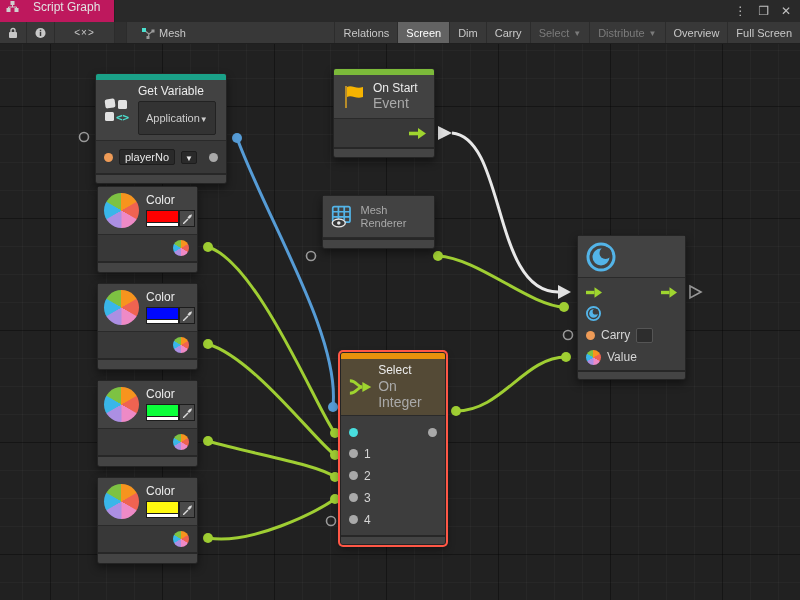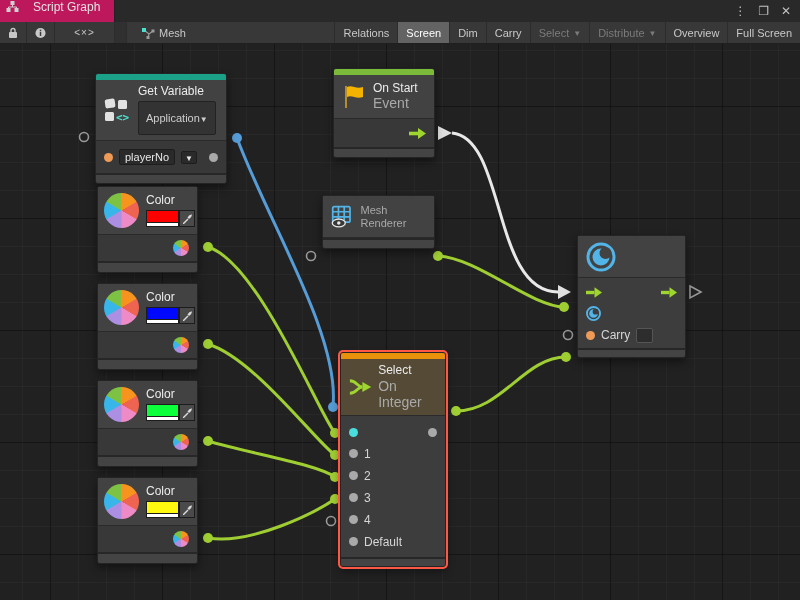--- a/index.html
+++ b/index.html
@@ -389,24 +389,20 @@
           <span class="label">2</span>
         </div>
         <div class="nrow" style="height:22px; background:transparent">
           <span class="pdot gray"></span>
           <span class="label">3</span>
         </div>
         <div class="nrow" style="height:22px; background:transparent">
           <span class="pdot gray"></span>
           <span class="label">4</span>
         </div>
-        <div class="nrow" style="height:22px; background:transparent">
-          <span class="pdot gray"></span>
-          <span class="label">Default</span>
-        </div>
       </div>
       <div class="nfooter" style="height:9px"></div>
     </div>
 
     <div class="node" style="left:577px; top:191px; width:109px">
       <div class="nheader" style="min-height:42px">
         <svg width="30" height="30" viewBox="0 0 30 30">
           <circle cx="15" cy="15" r="13" fill="none" stroke="#53b4e8" stroke-width="3"></circle>
           <circle cx="15" cy="15" r="8.5" fill="#53b4e8"></circle>
           <circle cx="19.5" cy="11" r="6" fill="#424242"></circle>
@@ -428,18 +424,22 @@
             <circle cx="8" cy="8" r="7" fill="none" stroke="#53b4e8" stroke-width="2"></circle>
             <circle cx="8" cy="8" r="4.6" fill="#53b4e8"></circle>
             <circle cx="10.2" cy="6" r="3.1" fill="#3d3d3d"></circle>
           </svg>
         </div>
         <div class="nrow" style="height:22px; background:transparent">
           <span class="pdot orange"></span>
           <span class="label">Carry</span>
           <span class="minifield"></span>
         </div>
+        <div class="nrow" style="height:22px; background:transparent">
+          <span class="wheel" style="width:15px;height:15px"></span>
+          <span class="label">Value</span>
+        </div>
       </div>
       <div class="nfooter" style="height:9px"></div>
     </div>
 
   </div>
 </div>
 
 </body></html>

